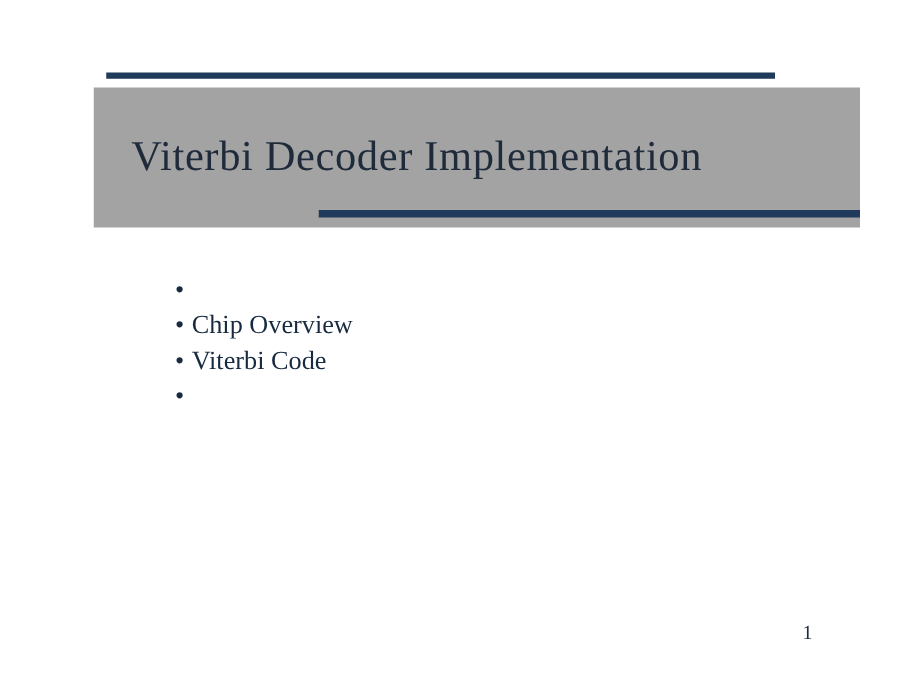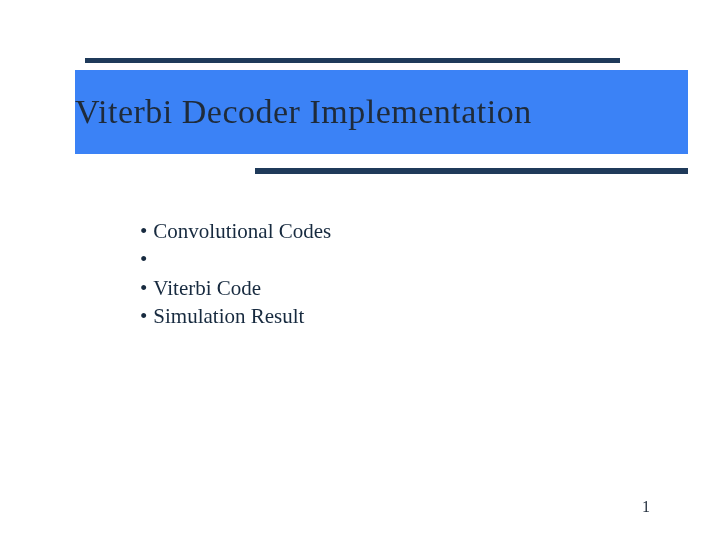--- a/index.html
+++ b/index.html
@@ -17,24 +17,25 @@
       left: 85px;
       right: 100px;
       height: 5px;
       background: #1f3a5a;
     }
     .title-box {
       position: absolute;
       top: 70px;
       left: 75px;
       right: 32px;
-      height: 84px;
-      background: #3b82f6;
+      height: 112px;
+      background: #a3a3a3;
       display: flex;
       align-items: center;
+      padding-left: 30px;
     }
     .title-text {
       font-size: 34px;
       color: #1f2b3a;
       font-weight: 400;
       letter-spacing: 0.5px;
     }
     .bottom-rule-right {
       position: absolute;
       top: 168px;
@@ -75,28 +76,27 @@
 
 <div class="title-box">
   <div class="title-text">Viterbi Decoder Implementation</div>
 </div>
 
 <div class="bottom-rule-right"></div>
 
 <div class="bullets">
   <div class="bullet-row">
     <span class="bullet-dot">•</span>
-    <span>Convolutional Codes</span>
   </div>
   <div class="bullet-row">
     <span class="bullet-dot">•</span>
+    <span>Chip Overview</span>
   </div>
   <div class="bullet-row">
     <span class="bullet-dot">•</span>
     <span>Viterbi Code</span>
   </div>
   <div class="bullet-row">
     <span class="bullet-dot">•</span>
-    <span>Simulation Result</span>
   </div>
 </div>
 
 <div class="page-number">1</div>
 
 </body></html>

